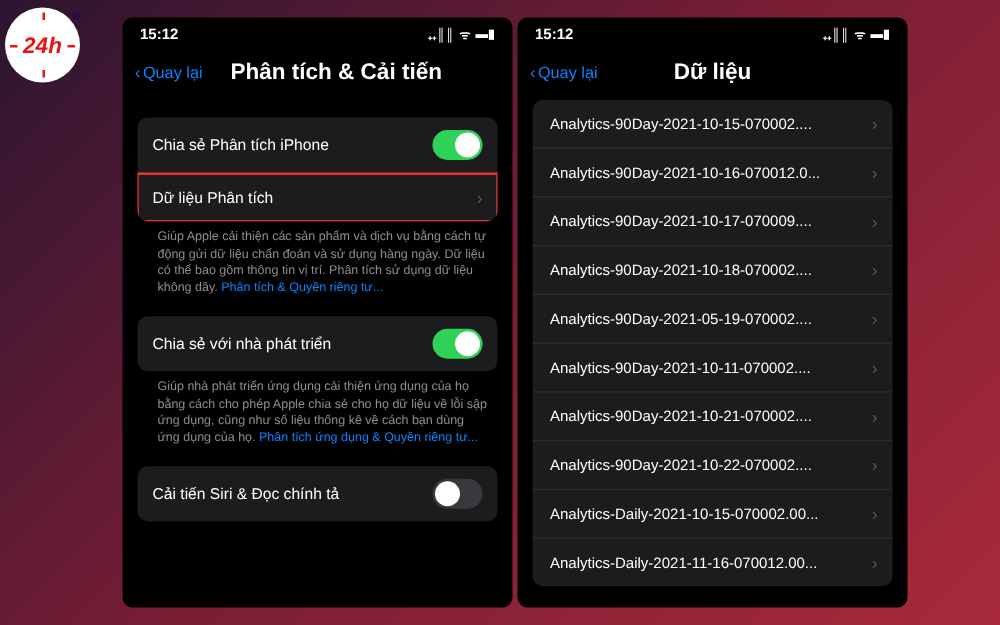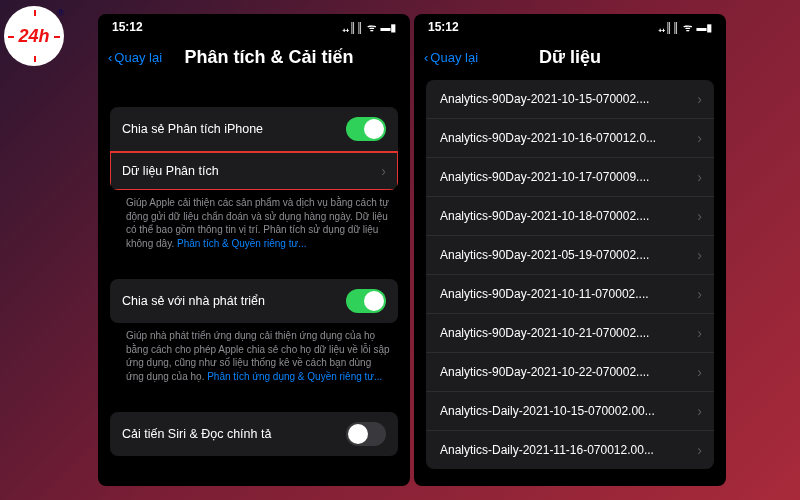--- a/index.html
+++ b/index.html
@@ -71,21 +71,21 @@
     display: flex;
     align-items: center;
     padding: 0 10px;
     position: relative;
   }
   .back-btn { color:#0a84ff; font-size:13px; display:flex; align-items:center; gap:2px; }
   .nav-title { position:absolute; left:0; right:0; text-align:center; font-size:18px; font-weight:600; pointer-events:none;}
   .nav-title.offset { padding-left:30px; }
   .content { flex:1; overflow:hidden; padding: 6px 0 0 0; }
   .cell-group { background:#1c1c1e; border-radius:8px; margin:0 12px; overflow:hidden; }
-  .cell-group.m-top { margin-top: 27px; }
+  .cell-group.m-top { margin-top: 14px; }
   .cell {
     display:flex; align-items:center; justify-content:space-between;
     padding: 10px 12px; min-height:38px;
     border-bottom:0.5px solid #2d2d2f;
     font-size:12.5px;
   }
   .cell:last-child { border-bottom:none; }
   .cell.highlight { outline:2px solid #e3342f; outline-offset:-1px; }
   .toggle {
     width:40px; height:24px; border-radius:12px; position:relative;

